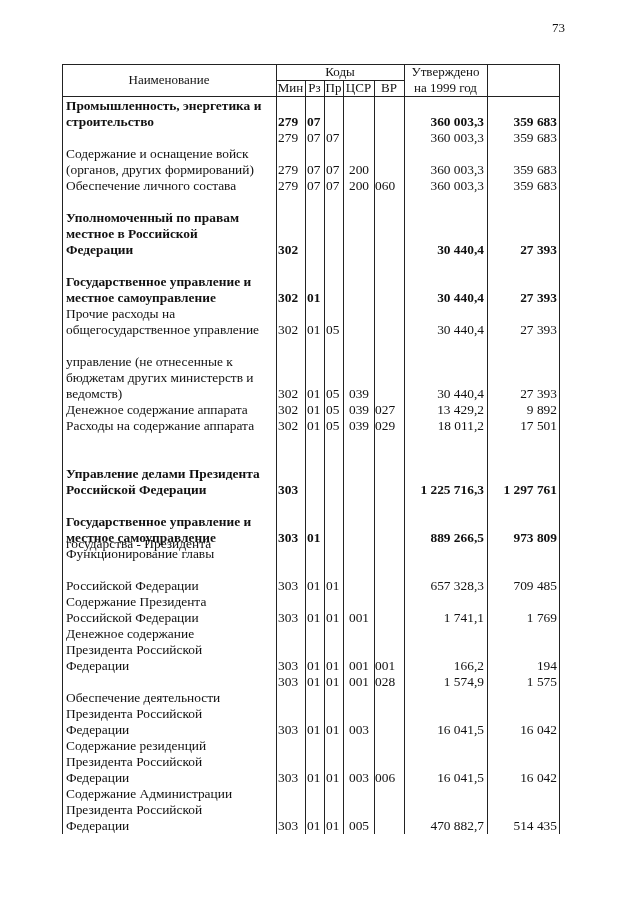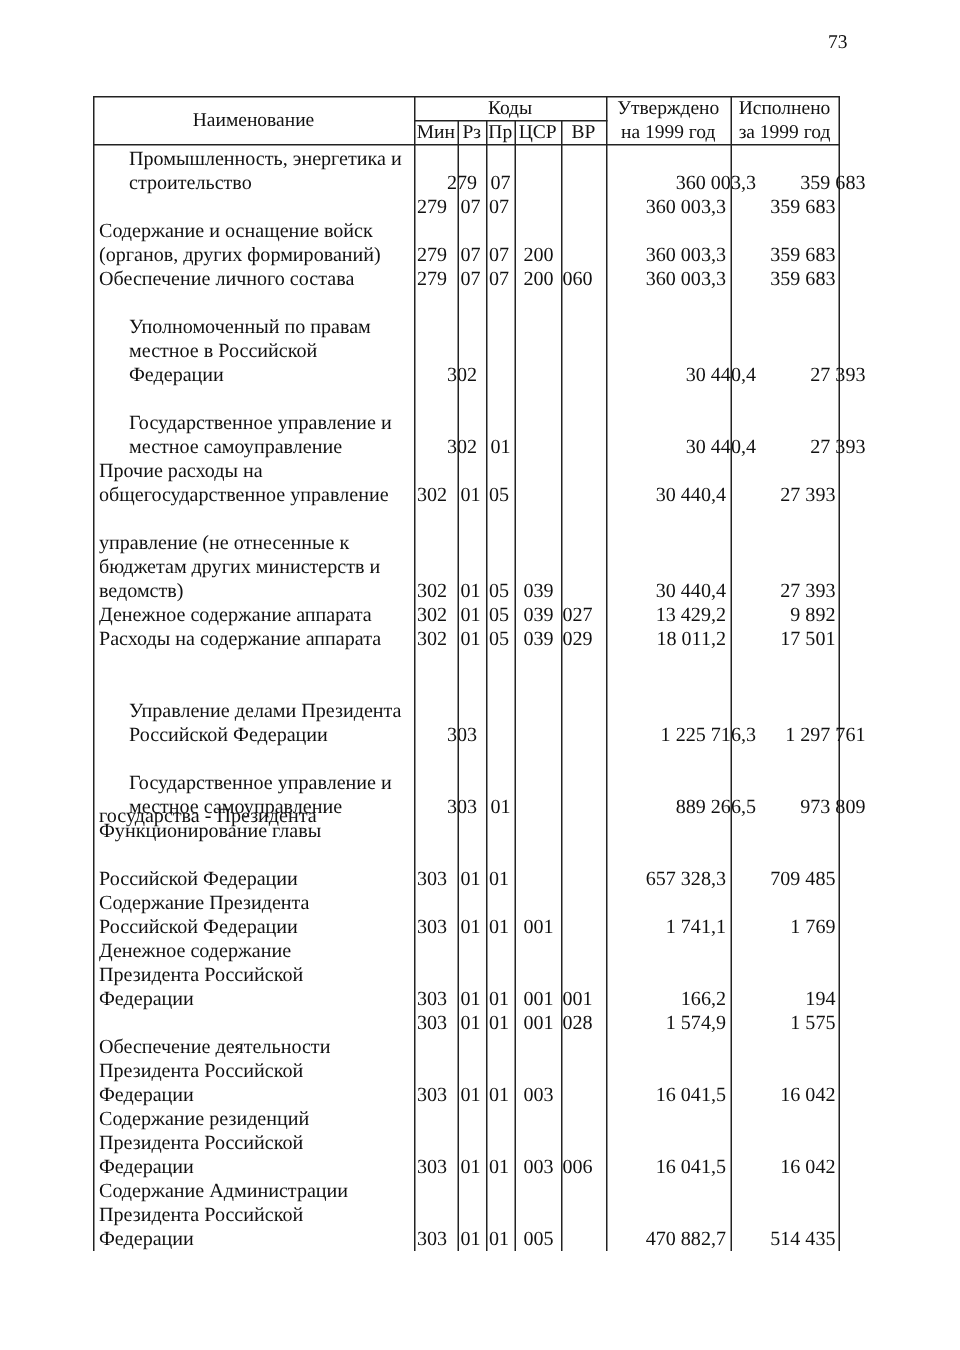--- a/index.html
+++ b/index.html
@@ -4,21 +4,21 @@
 <style>
   html, body { margin: 0; padding: 0; background: #ffffff; }
   body { width: 640px; height: 900px; position: relative; overflow: hidden;
          font-family: "Liberation Serif", serif; color: #111; }
   .page-number { position: absolute; left: 552px; top: 20px; font-size: 13px; }
   .table { position: absolute; left: 62px; top: 64px; width: 498px; height: 770px; }
   .vline { position: absolute; top: 0; width: 1px; background: #222; }
   .hline { position: absolute; height: 1px; background: #222; }
   .hdr { position: absolute; font-size: 13px; text-align: center; line-height: 16px; }
   .line { position: absolute; left: 0; width: 498px; height: 16px; font-size: 13.4px; line-height: 16px; white-space: nowrap; }
-  .line.bold { font-weight: normal; margin-left: 20px; }
+  .line.bold { font-weight: bold; }
   .cell { position: absolute; top: 0; height: 16px; }
   .c-name { left: 4px; }
   .c-min { left: 215px; width: 28px; padding-left: 1px; }
   .c-rz { left: 244px; width: 18px; padding-left: 1px; }
   .c-pr { left: 263px; width: 18px; padding-left: 1px; }
   .c-csr { left: 282px; width: 30px; text-align: center; }
   .c-vr { left: 313px; width: 29px; }
   .c-appr { left: 343px; width: 79px; text-align: right; }
   .c-exec { left: 426px; width: 69px; text-align: right; }
 </style>
@@ -47,24 +47,20 @@
   <div class="hdr" style="left:214px;width:128px;top:0;">Коды</div>
   <div class="hdr" style="left:214px;width:29px;top:16px;">Мин</div>
   <div class="hdr" style="left:243px;width:19px;top:16px;">Рз</div>
   <div class="hdr" style="left:262px;width:19px;top:16px;">Пр</div>
   <div class="hdr" style="left:281px;width:31px;top:16px;">ЦСР</div>
   <div class="hdr" style="left:312px;width:30px;top:16px;">ВР</div>
   <div class="hdr" style="left:342px;width:83px;top:0;">
     <div>Утверждено</div>
     <div>на 1999 год</div>
   </div>
-  <div class="hdr" style="left:425px;width:72px;top:0;">
-    <div>Исполнено</div>
-    <div>за 1999 год</div>
-  </div>
 
   <div id="rows">
       <div class="line bold" style="top: 34px;">
         <span class="cell c-name">Промышленность, энергетика и</span>
         <span class="cell c-min"></span>
         <span class="cell c-rz"></span>
         <span class="cell c-pr"></span>
         <span class="cell c-csr"></span>
         <span class="cell c-vr"></span>
         <span class="cell c-appr"></span>

